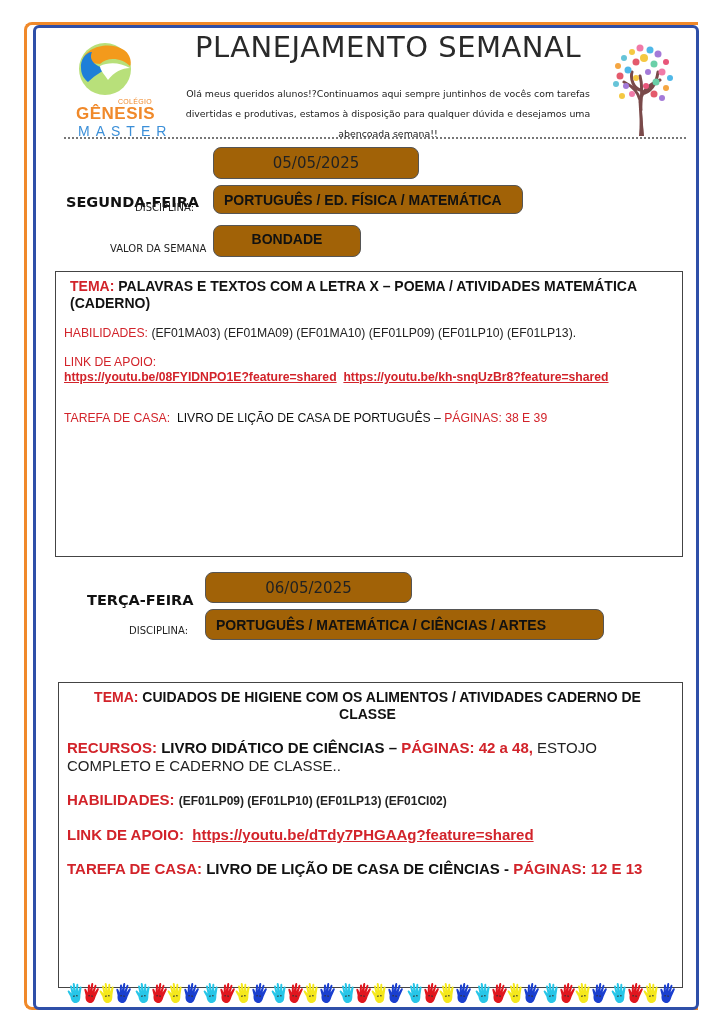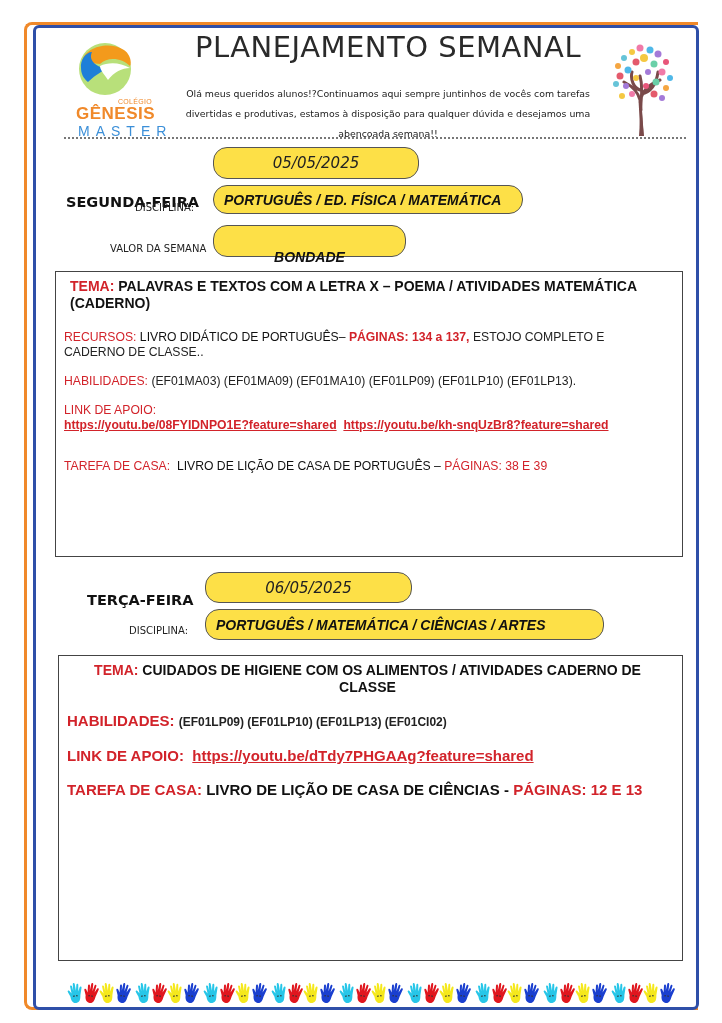--- a/index.html
+++ b/index.html
@@ -38,22 +38,22 @@
     position: absolute; left: 64px; top: 137px; width: 622px; height: 0;
     border-top: 2px dotted #777;
   }
 
   
   .day-label {
     position: absolute; font-family: "DejaVu Sans", sans-serif; font-weight: bold;
     font-size: 14.5px; color: #111;
   }
   .field {
-    position: absolute; border: 1.3px solid #555; border-radius: 14px; background: #fde047;
-    display: flex; align-items: center; justify-content: center; font-style: italic;
+    position: absolute; border: 1.3px solid #555; border-radius: 8px; background: #a16207;
+    display: flex; align-items: center; justify-content: center;
   }
   .field-date { font-family: "DejaVu Sans", sans-serif; font-size: 15px; color: #222; }
   .field-bold { font-family: "Liberation Sans", sans-serif; font-weight: bold; font-size: 14px; color: #111; justify-content: flex-start; padding-left: 10px; }
   .field-center { justify-content: center; padding-left: 0; }
   .small-label {
     position: absolute; font-family: "DejaVu Sans", sans-serif; font-size: 10px; color: #222;
   }
 
   
   .box {
@@ -61,21 +61,21 @@
   }
   .red { color: #d2232a; }
   .dark { color: #111; }
   .link { color: #d2232a; text-decoration: underline; font-weight: bold; }
 
   .box1 { left: 55px; top: 271px; width: 628px; height: 286px; padding: 6px 24px 0 8px; font-size: 12.2px; }
   .box1 .tema { font-weight: bold; font-size: 14px; line-height: 17px; color: #111; padding-left: 6px; }
   .box1 .para { margin-top: 14px; line-height: 15px; color: #222; }
   .box1 .bold { font-weight: bold; }
 
-  .box2 { left: 58px; top: 655px; width: 625px; height: 306px; padding: 6px 14px 0 8px; }
+  .box2 { left: 58px; top: 682px; width: 625px; height: 306px; padding: 6px 14px 0 8px; }
   .box2 .tema { font-weight: bold; font-size: 14px; line-height: 17px; color: #111; text-align: center; }
   .box2 .para { margin-top: 14px; font-size: 15px; line-height: 18px; color: #222; }
   .box2 .bold { font-weight: bold; }
 
   
   .hands { position: absolute; left: 67px; top: 982px; height: 22px; display: flex; gap: 4px; }
   .hand-group { display: flex; gap: 0px; }
   .hand { width: 16px; height: 22px; }
 </style>
 </head>
@@ -132,33 +132,27 @@
 <div class="intro">Olá meus queridos alunos!?Continuamos aqui sempre juntinhos de vocês com tarefas divertidas e produtivas, estamos à disposição para qualquer dúvida e desejamos uma abençoada semana!!</div>
 <div class="dotted"></div>
 
 <div class="day-label" style="left:66px; top:166px;margin-top:28px;">SEGUNDA-FEIRA</div>
 <div class="field field-date" style="left:213px; top:147px; width:206px; height:32px;">05/05/2025</div>
 
 <div class="small-label" style="left:135px; top:202px;">DISCIPLINA:</div>
 <div class="field field-bold" style="left:213px; top:185px; width:310px; height:29px;">PORTUGUÊS / ED. FÍSICA / MATEMÁTICA</div>
 
 <div class="small-label" style="left:110px; top:243px;">VALOR DA SEMANA</div>
-<div class="field field-bold field-center" style="left:213px; top:225px; width:193px; height:32px; align-items:flex-start; padding-top:23px;">BONDADE</div>
+<div class="field field-bold field-center" style="left:213px; top:225px; width:148px; height:32px; align-items:flex-start; padding-top:5px;">BONDADE</div>
 
 <div class="box box1">
   <div class="tema">
     <span class="red">TEMA:</span>
     <span>PALAVRAS E TEXTOS COM A LETRA X – POEMA / ATIVIDADES MATEMÁTICA (CADERNO)</span>
   </div>
-  <div class="para" style="margin-top:18px;">
-    <span class="red bold" style="font-weight:normal;">RECURSOS:</span>
-    <span class="dark">LIVRO DIDÁTICO DE PORTUGUÊS–</span>
-    <span class="red bold">PÁGINAS: 134 a 137,</span>
-    <span>ESTOJO COMPLETO E CADERNO DE CLASSE..</span>
-  </div>
   <div class="para">
     <span class="red">HABILIDADES:</span>
     <span>(EF01MA03) (EF01MA09) (EF01MA10) (EF01LP09) (EF01LP10) (EF01LP13).</span>
   </div>
   <div class="para">
     <div class="red">LINK DE APOIO:</div>
     <span class="link">https://youtu.be/08FYIDNPO1E?feature=shared</span>&nbsp;
     <span class="link">https://youtu.be/kh-snqUzBr8?feature=shared</span>
   </div>
   <div class="para" style="margin-top:26px;">
@@ -173,20 +167,26 @@
 
 <div class="small-label" style="left:129px; top:625px;">DISCIPLINA:</div>
 <div class="field field-bold" style="left:205px; top:609px; width:399px; height:31px;">PORTUGUÊS / MATEMÁTICA / CIÊNCIAS / ARTES</div>
 
 <div class="box box2">
   <div class="tema">
     <span class="red">TEMA:</span>
     <span>CUIDADOS DE HIGIENE COM OS ALIMENTOS / ATIVIDADES CADERNO DE CLASSE</span>
   </div>
   <div class="para" style="margin-top:16px;">
+    <span class="red bold">RECURSOS:</span>
+    <span class="dark bold">LIVRO DIDÁTICO DE CIÊNCIAS –</span>
+    <span class="red bold">PÁGINAS: 42 a 48,</span>
+    <span>ESTOJO COMPLETO E CADERNO DE CLASSE..</span>
+  </div>
+  <div class="para" style="margin-top:16px;">
     <span class="red bold">HABILIDADES:</span>
     <span style="font-size:12px;font-weight:bold;">(EF01LP09) (EF01LP10) (EF01LP13) (EF01CI02)</span>
   </div>
   <div class="para" style="margin-top:16px;">
     <span class="red bold">LINK DE APOIO:</span>&nbsp;
     <span class="link">https://youtu.be/dTdy7PHGAAg?feature=shared</span>
   </div>
   <div class="para" style="margin-top:16px;">
     <span class="red bold">TAREFA DE CASA:</span>
     <span class="dark bold">LIVRO DE LIÇÃO DE CASA DE CIÊNCIAS -</span>

